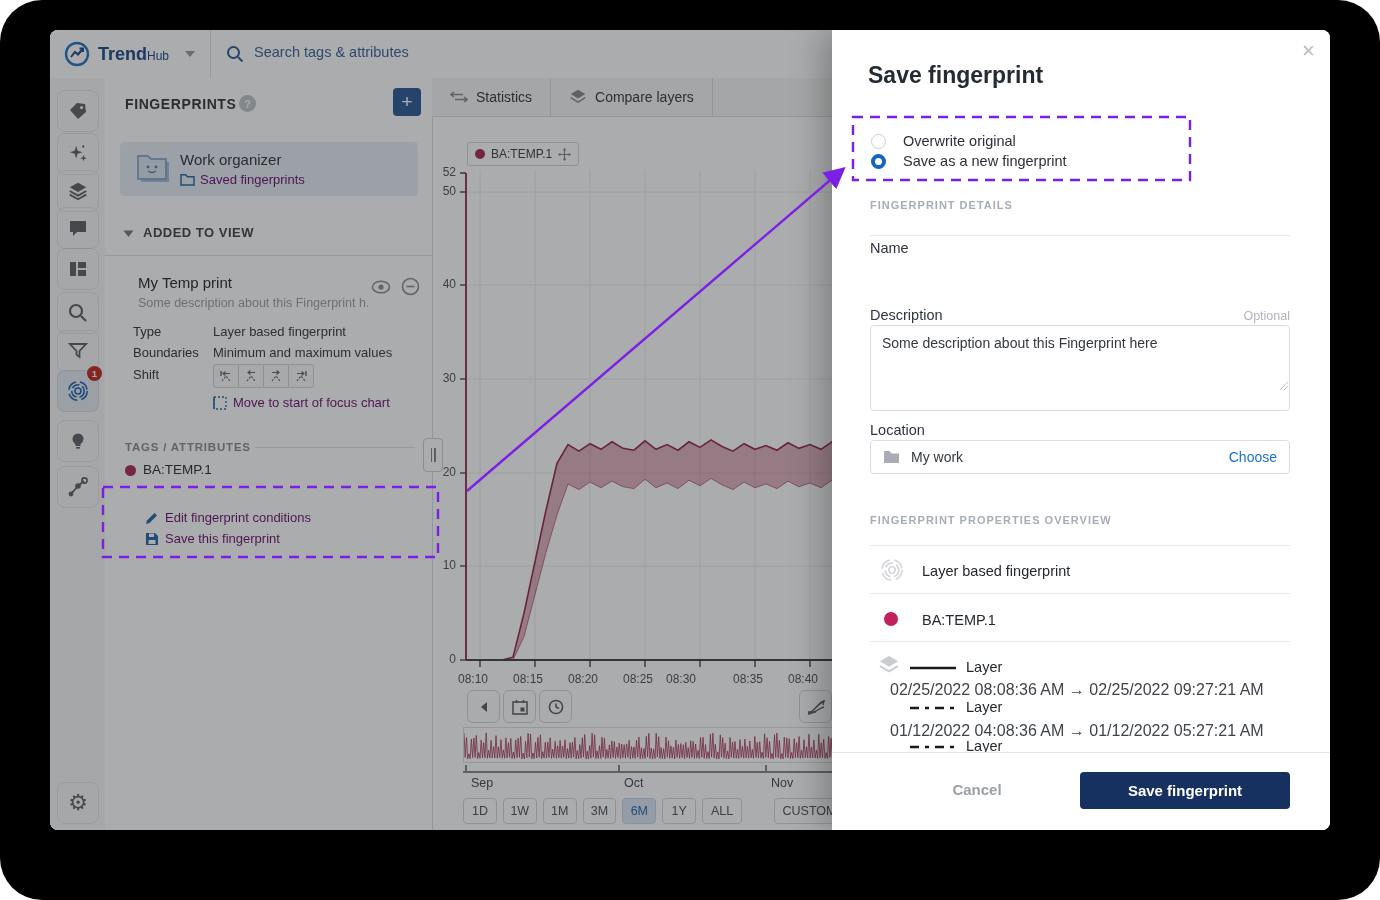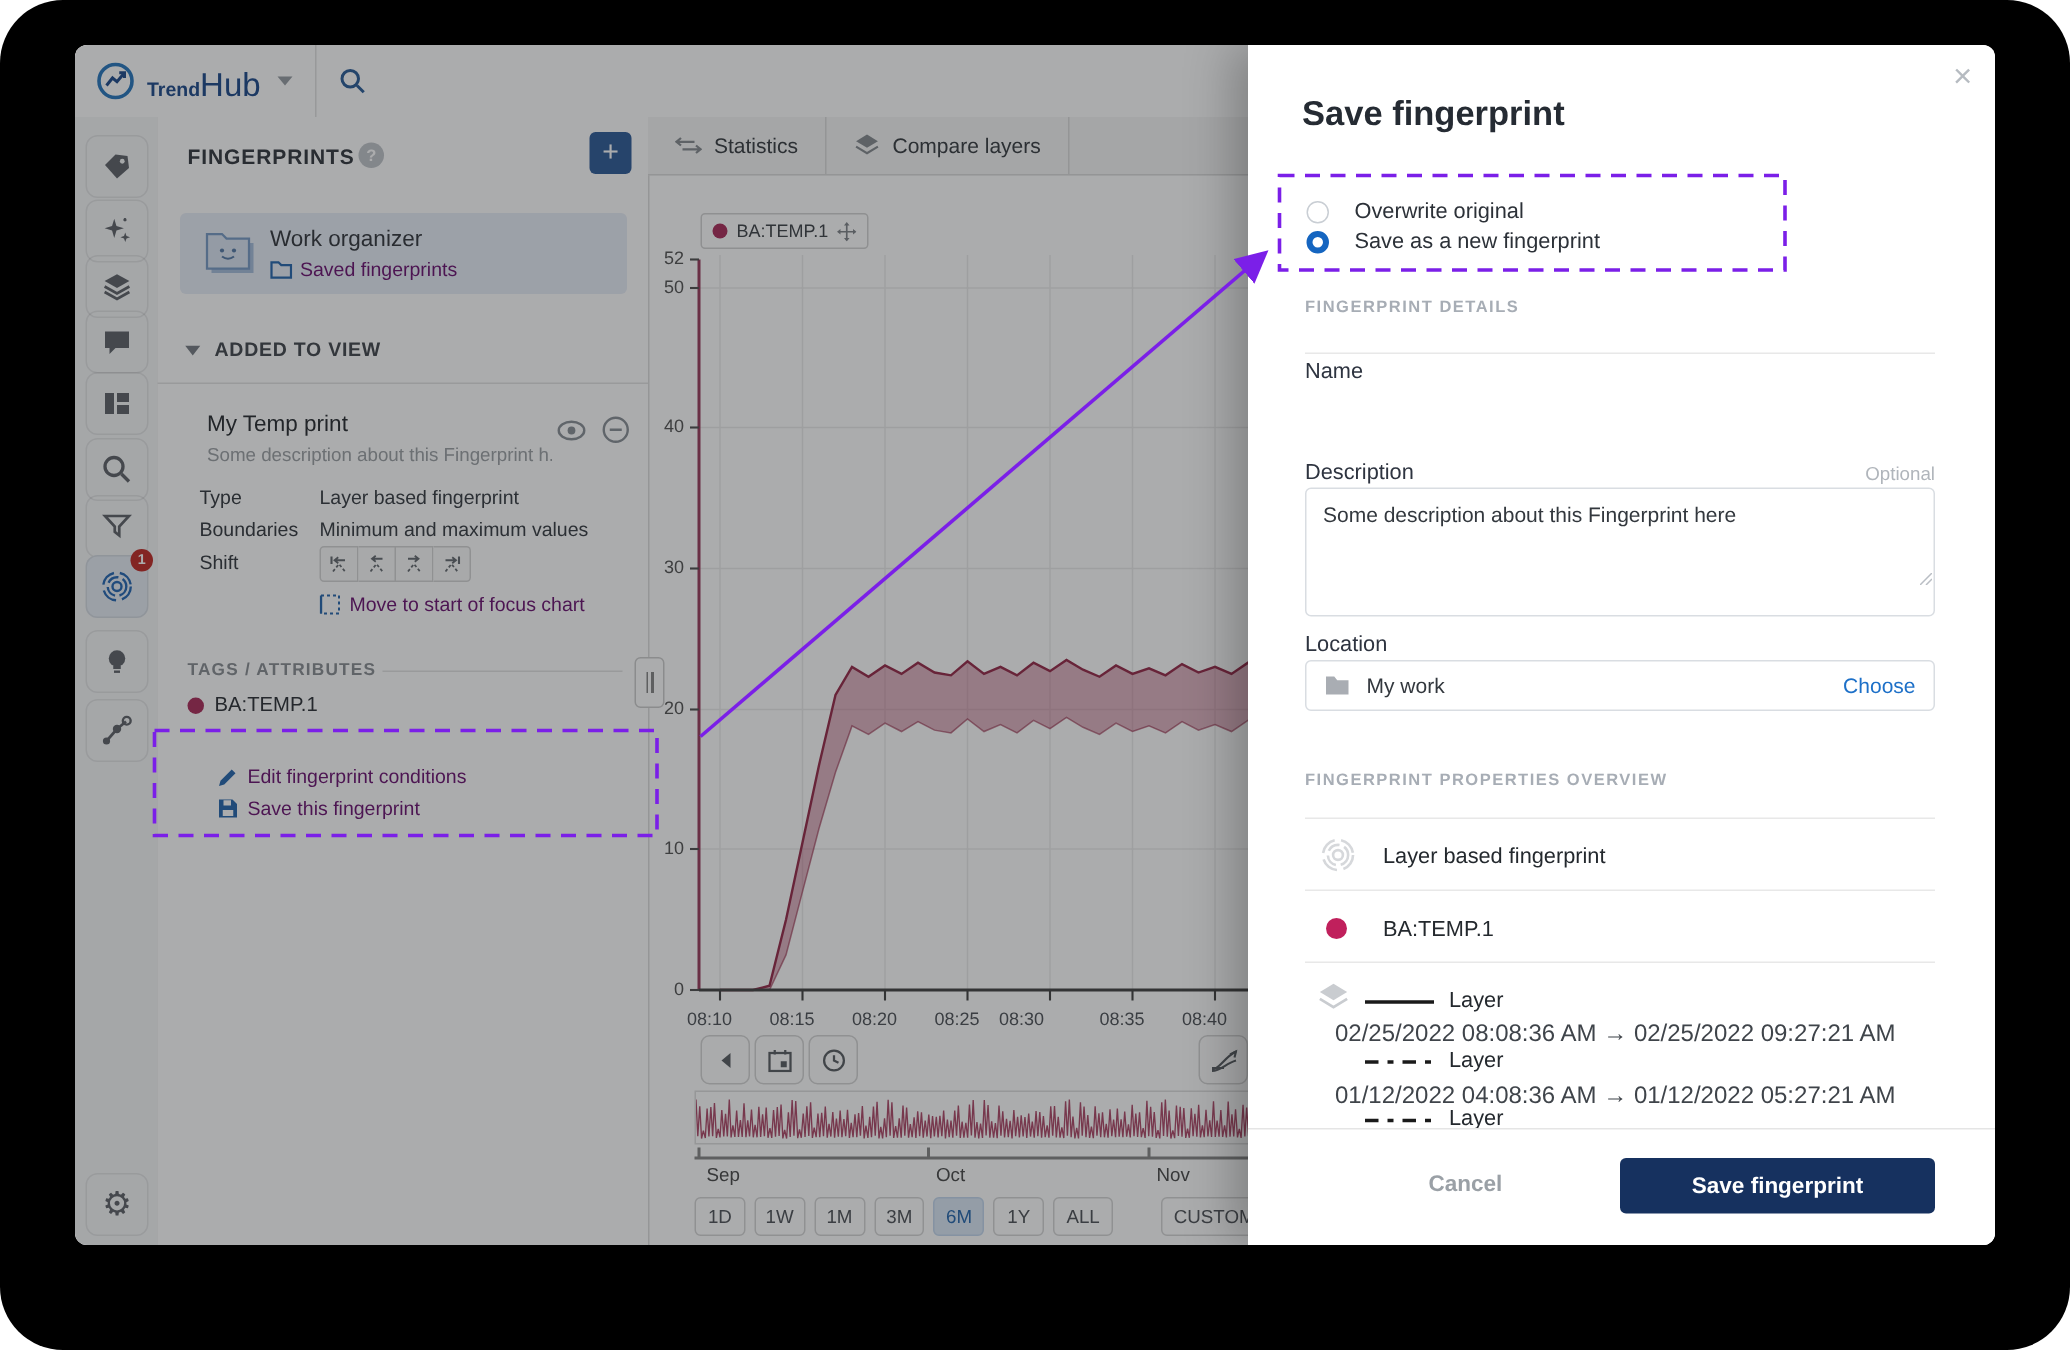--- a/index.html
+++ b/index.html
@@ -1,22 +1,22 @@
 <!DOCTYPE html>
 <html><head>
 <meta charset="utf-8">
 <style>
   html,body{margin:0;padding:0;background:#fff;font-family:"Liberation Sans",sans-serif;}
   .frame{position:relative;width:1380px;height:900px;background:#000;border-radius:42px;overflow:hidden;}
   .window{position:absolute;left:50px;top:30px;width:1280px;height:800px;background:#fff;border-radius:8px;overflow:hidden;}
   .abs{position:absolute;}
   
   .topbar{position:absolute;left:0;top:0;width:782px;height:48px;background:#fff;border-bottom:1px solid #e3e3e3;}
-  .brand-bold{font-weight:700;color:#27518f;font-size:13px;}
-  .brand-light{font-weight:400;color:#27518f;font-size:22px;}
+  .brand-bold{font-weight:700;color:#27518f;font-size:18px;}
+  .brand-light{font-weight:400;color:#27518f;font-size:12px;}
   .search-input{border:none;outline:none;background:transparent;font-size:14.5px;color:#33639c;width:280px;font-family:"Liberation Sans",sans-serif;}
   .search-input::placeholder{color:#44699e;opacity:1;}
   
   .sidebar{position:absolute;left:0;top:48px;width:55px;bottom:0;background:#f6f7f8;border-right:1px solid #e2e2e2;}
   .sbtn{position:absolute;left:7px;width:40px;height:40px;border:1px solid rgba(0,0,0,.07);border-radius:8px;display:flex;align-items:center;justify-content:center;background:transparent;}
   .badge{position:absolute;right:-4px;top:-5px;width:15px;height:15px;border-radius:50%;background:#c2322e;color:#fff;font-size:9.5px;font-weight:700;display:flex;align-items:center;justify-content:center;}
   
   .panel{position:absolute;left:55px;top:48px;width:327px;bottom:0;background:#fff;border-right:1px solid #dedede;}
   .p-title{font-size:14px;font-weight:700;color:#3b3f45;letter-spacing:.6px;}
   .help{width:17px;height:17px;border-radius:50%;background:#c3c7cc;color:#fff;font-size:11px;font-weight:700;display:flex;align-items:center;justify-content:center;}
@@ -75,20 +75,21 @@
     </svg>
     <div class="abs" style="left:48px;top:14px"><span class="brand-bold">Trend</span><span class="brand-light">Hub</span></div>
     <svg class="abs" style="left:134px;top:20px" width="12" height="8" viewBox="0 0 12 8">
           <path d="M1 1 L6 7 L11 1 Z" fill="#9aa0a6"></path>
         </svg>
     <div class="abs" style="left:160px;top:0;width:1px;height:48px;background:#e2e2e2"></div>
     <svg class="abs" style="left:176px;top:15px" width="18" height="18" viewBox="0 0 18 18">
       <circle cx="7.5" cy="7.5" r="5.5" fill="none" stroke="#33639c" stroke-width="2"></circle>
       <line x1="12" y1="12" x2="16.5" y2="16.5" stroke="#33639c" stroke-width="2"></line>
     </svg>
+    <input class="search-input abs" style="left: 202px; top: 13px;" placeholder="Search tags &amp; attributes">
   </div>
 
   <div class="sidebar">
     <div class="sbtn" style="top:12px">
       <svg width="20" height="20" viewBox="0 0 20 20">
             <path d="M2 9 L9 2 L17 3 L18 11 L10 18 Z" fill="#64686e"></path>
             <circle cx="13.5" cy="6.5" r="1.6" fill="#f6f7f8"></circle>
           </svg>
     </div>
     <div class="sbtn" style="top:55px">

